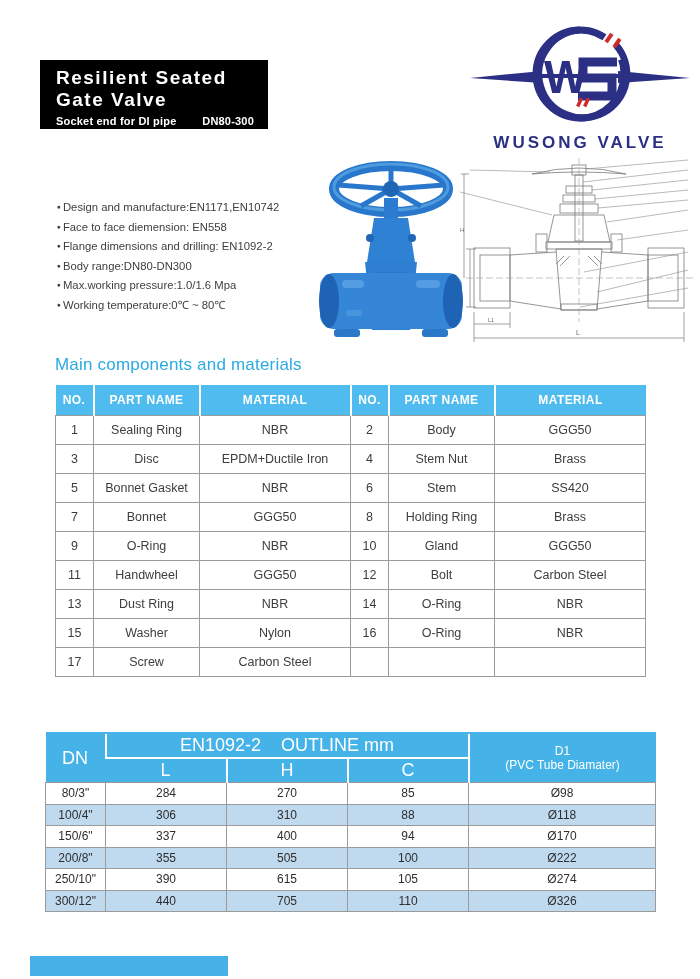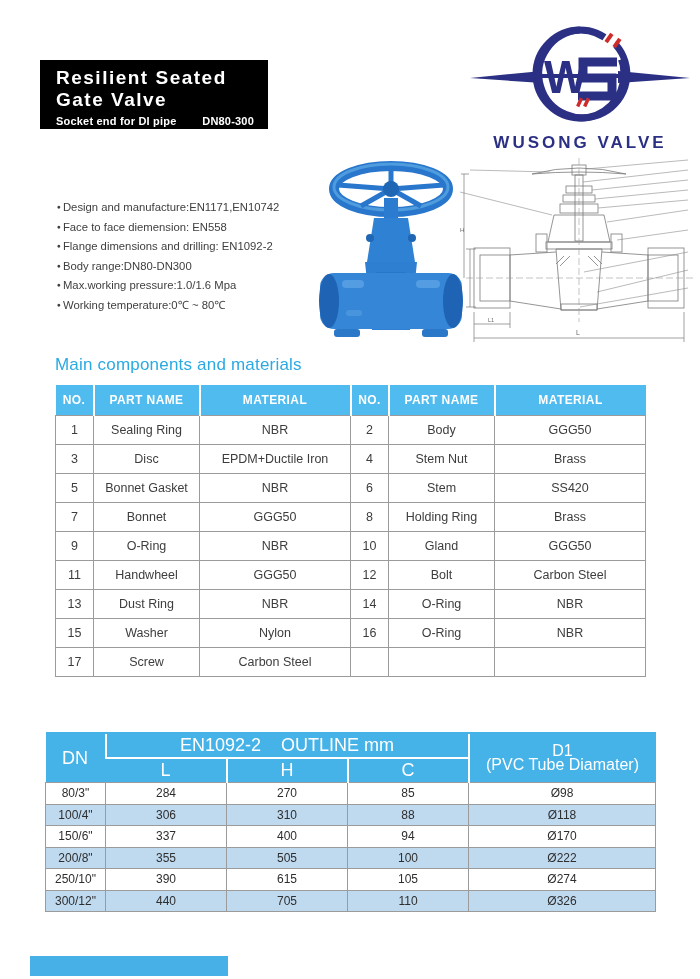--- a/index.html
+++ b/index.html
@@ -37,21 +37,21 @@
   .comp-table tbody td{height:26px;border:1px solid #9b9b9b;font-size:12.5px;
         color:#3d3d3d;text-align:center;background:#fff;overflow:hidden;white-space:nowrap;}
 
   
   .dim-table{position:absolute;left:45px;top:732px;width:610px;table-layout:fixed;}
   .dim-table thead th{background:#45B2E8;color:#fff;font-weight:normal;font-size:18px;
         border-left:2px solid #fff;border-top:2px solid #45B2E8;}
   .dim-table thead tr th:first-child{border-left:none;}
   .dim-table thead .group-cell{white-space:pre;height:21px;border-bottom:2px solid #fff;}
   .dim-table thead .sub-cell{height:21px;}
-  .dim-table thead .d1-cell{font-size:16px;line-height:14px;margin-left:48px;}
+  .dim-table thead .d1-cell{font-size:12px;line-height:14px;margin-left:48px;}
   .dim-table tbody td{height:18.5px;font-size:12px;color:#2e2e2e;text-align:center;
         border:1px solid #9b9b9b;background:#fff;}
   .dim-table tbody tr.alt td{background:#BFD9EF;}
 
   .footer-bar{position:absolute;left:30px;top:956px;width:198px;height:20px;background:#47B0E6;}
 </style>
 </head>
 <body>
 
 <div class="page">

